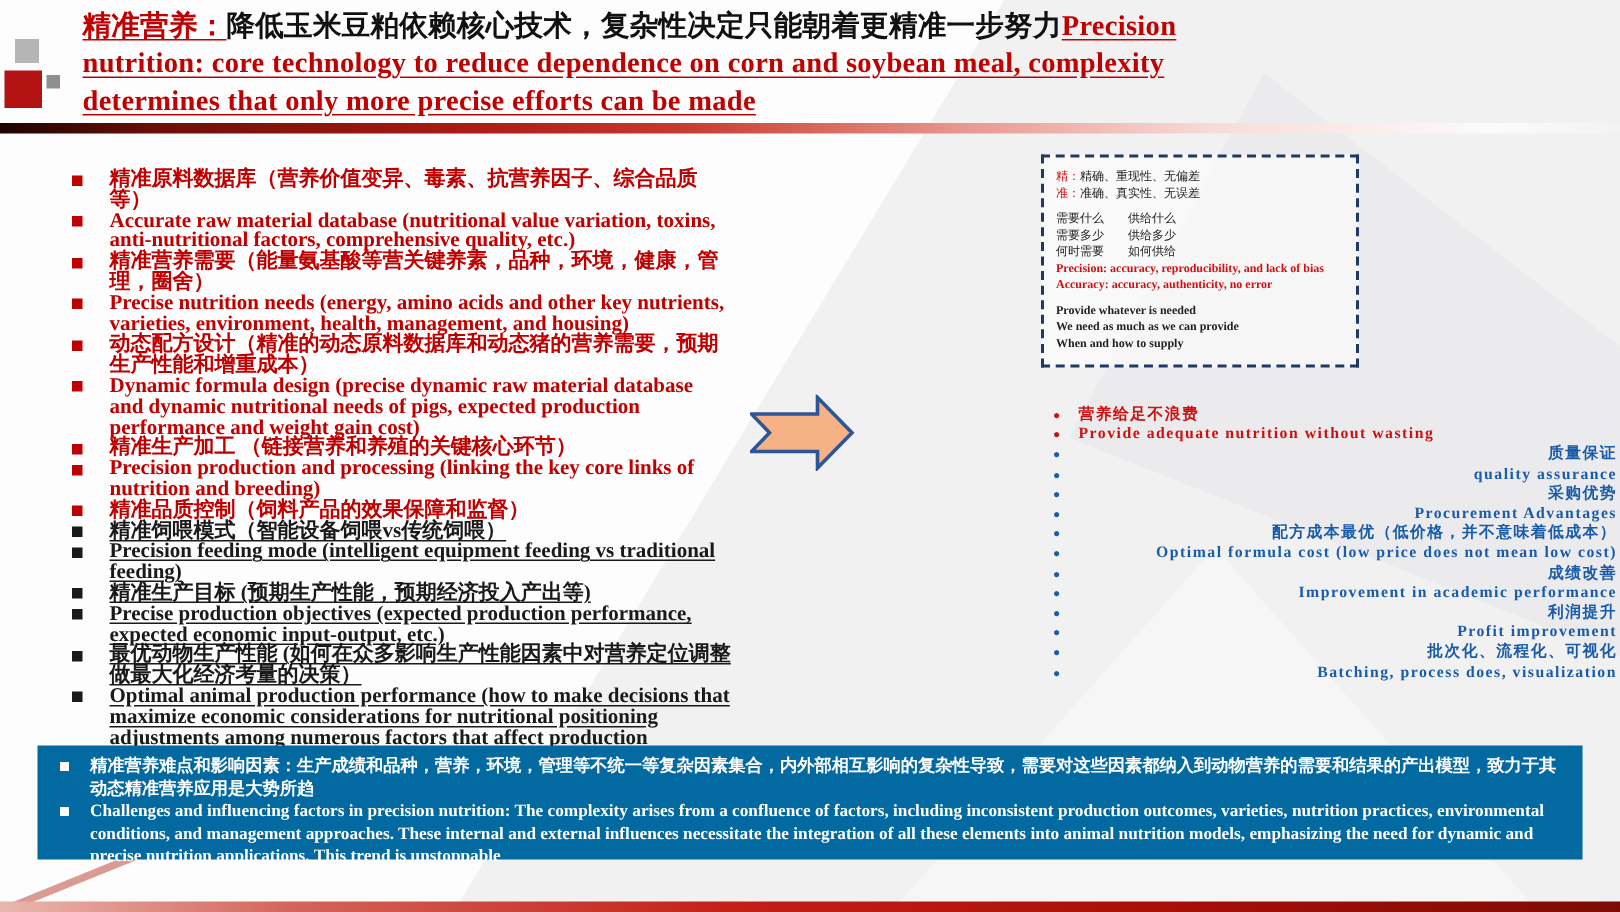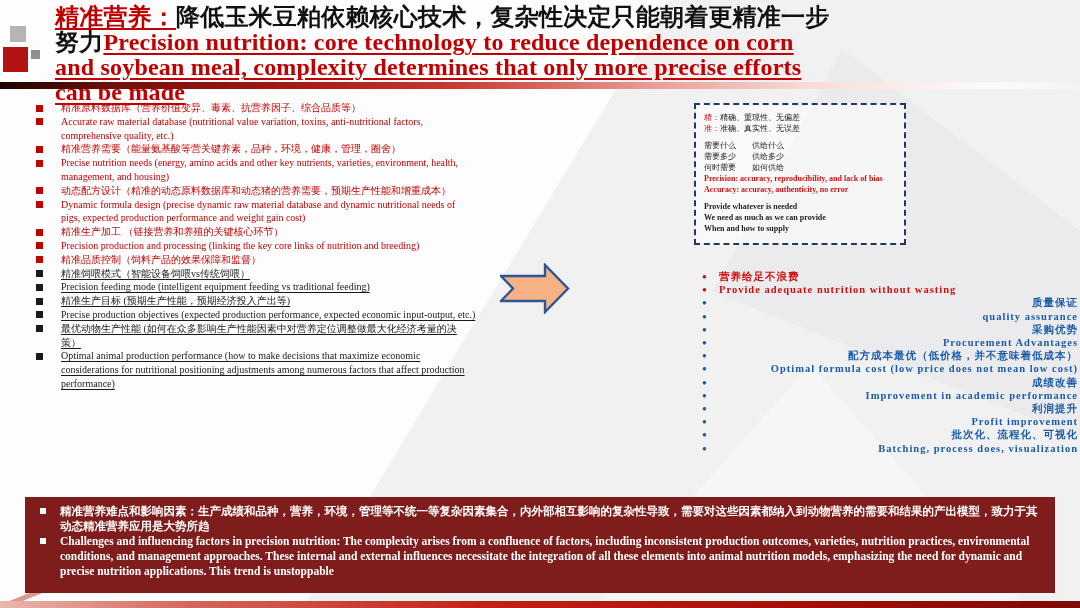--- a/index.html
+++ b/index.html
@@ -13,28 +13,28 @@
        clip-path:polygon(78% 8%,100% 38%,100% 72%,66% 48%);}
   .bg3{left:0;top:0;width:1080px;height:608px;background:#f6f6f7;
        clip-path:polygon(55% 100%,75% 60%,95% 100%);}
   
   .sq{position:absolute;z-index:2;}
   .sq-gray1{left:10px;top:26px;width:16px;height:16px;background:#b5b5b5;}
   .sq-red{left:3px;top:47px;width:25px;height:25px;background:#b31312;}
   .sq-gray2{left:31px;top:50px;width:9px;height:9px;background:#8f8f8f;}
   
   .title{position:absolute;z-index:3;left:55px;top:5px;width:775px;margin:0;
-         font-size:24px;line-height:25px;font-weight:bold;letter-spacing:0.2px;}
+         font-size:19px;line-height:25px;font-weight:bold;letter-spacing:0.2px;}
   .t-red{color:#c00000;text-decoration:underline;text-underline-offset:3px;}
   .t-black{color:#111;text-decoration:none;}
   .title-bar{position:absolute;z-index:3;left:0;top:82px;width:1080px;height:7px;
     background:linear-gradient(90deg,#1c0301 0%,#6f0f09 10%,#a81a12 28%,#c83a2e 42%,#e99a92 60%,#f7dcd9 75%,#fcfbfb 92%,#f3f3f3 100%);}
   
-  .left-list{position:absolute;z-index:3;left:30px;top:97px;width:442px;margin:4px;padding:0;list-style:none;
-             font-size:10px;line-height:13.8px;font-weight:normal;}
+  .left-list{position:absolute;z-index:3;left:30px;top:97px;width:442px;margin:16px;padding:0;list-style:none;
+             font-size:14px;line-height:13.8px;font-weight:bold;}
   .left-list li{position:relative;padding-left:27px;}
   .left-list li::before{content:"";position:absolute;left:2px;top:3.5px;width:7px;height:7px;background:currentColor;}
   .left-list li.red{color:#c00000;}
   .left-list li.bk{color:#1a1a1a;text-decoration:underline;text-underline-offset:2px;}
   
   .arrow{position:absolute;z-index:3;left:500px;top:263px;}
   
   .info-box{position:absolute;z-index:3;left:694px;top:103px;width:212px;height:142px;
             border:2px dashed #1f3864;background:rgba(255,255,255,0.55);
             padding:7px 8px;box-sizing:border-box;font-size:8px;line-height:11px;color:#222;}
@@ -42,22 +42,22 @@
   .ib-red{color:#d01010;}
   .ib-en{font-weight:bold;}
   
   .right-list{position:absolute;z-index:3;left:688px;top:258px;width:378px;margin:12px;padding:0;list-style:none;
               font-size:10.5px;line-height:13.2px;font-weight:bold;letter-spacing:1px;}
   .right-list li{position:relative;padding-left:19px;}
   .right-list li::before{content:"●";position:absolute;left:2px;top:0;font-size:8px;}
   .right-list li.red{color:#d01010;}
   .right-list li.blue{color:#1a5ca9;text-align:right;}
   
-  .footer-box{position:absolute;z-index:3;left:25px;top:497px;width:1030px;height:96px;
-              background:#7f1d1d;color:#fff;box-sizing:border-box;padding:7px 12px 0 12px;}
+  .footer-box{position:absolute;z-index:3;left:25px;top:497px;width:1030px;height:76px;
+              background:#0369a1;color:#fff;box-sizing:border-box;padding:7px 12px 0 12px;}
   .footer-box ul{margin:0;padding:0;list-style:none;font-size:11.5px;line-height:15px;font-weight:bold;}
   .footer-box li{position:relative;padding-left:23px;}
   .footer-box li::before{content:"";position:absolute;left:3px;top:4px;width:6px;height:6px;background:#fff;}
   .footer-box li.en{font-family:"Liberation Serif","DejaVu Serif",serif;}
   
   .stripe{position:absolute;z-index:2;left:-18px;top:588px;width:120px;height:5px;background:#d99b93;
           transform:rotate(-22deg);}
   .bottom-bar{position:absolute;z-index:3;left:0;top:601px;width:1080px;height:7px;
     background:linear-gradient(90deg,#e9b7ae 0%,#d4645a 18%,#c32016 45%,#a80f07 72%,#7d0b05 100%);}
 </style>

